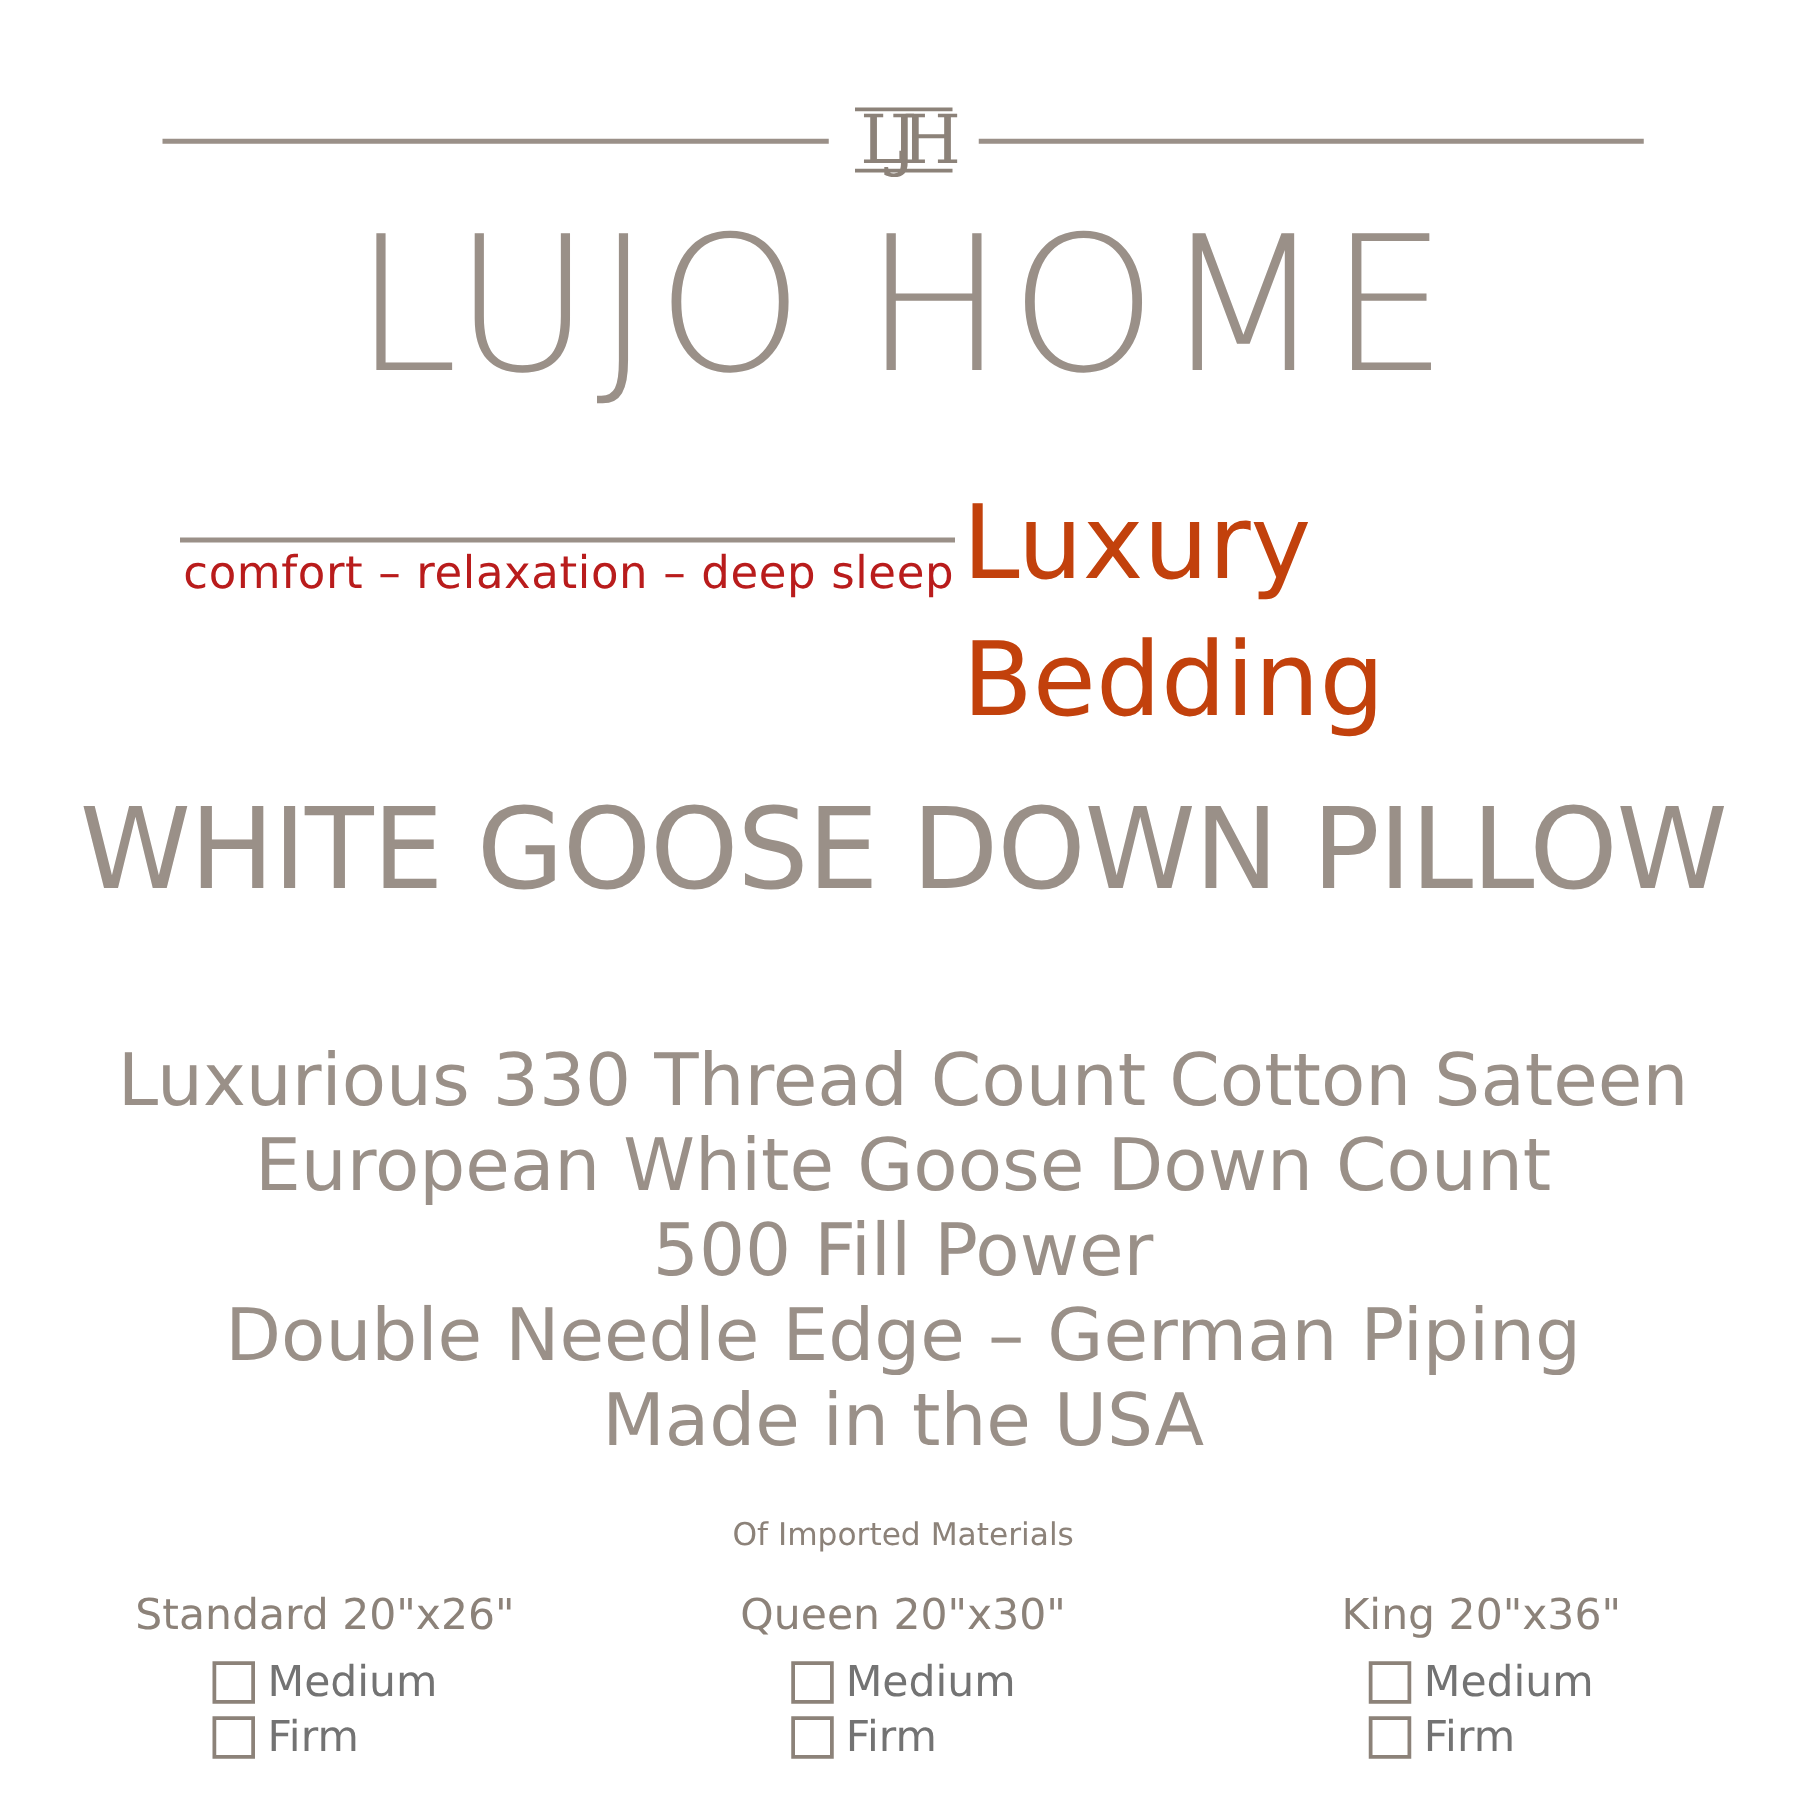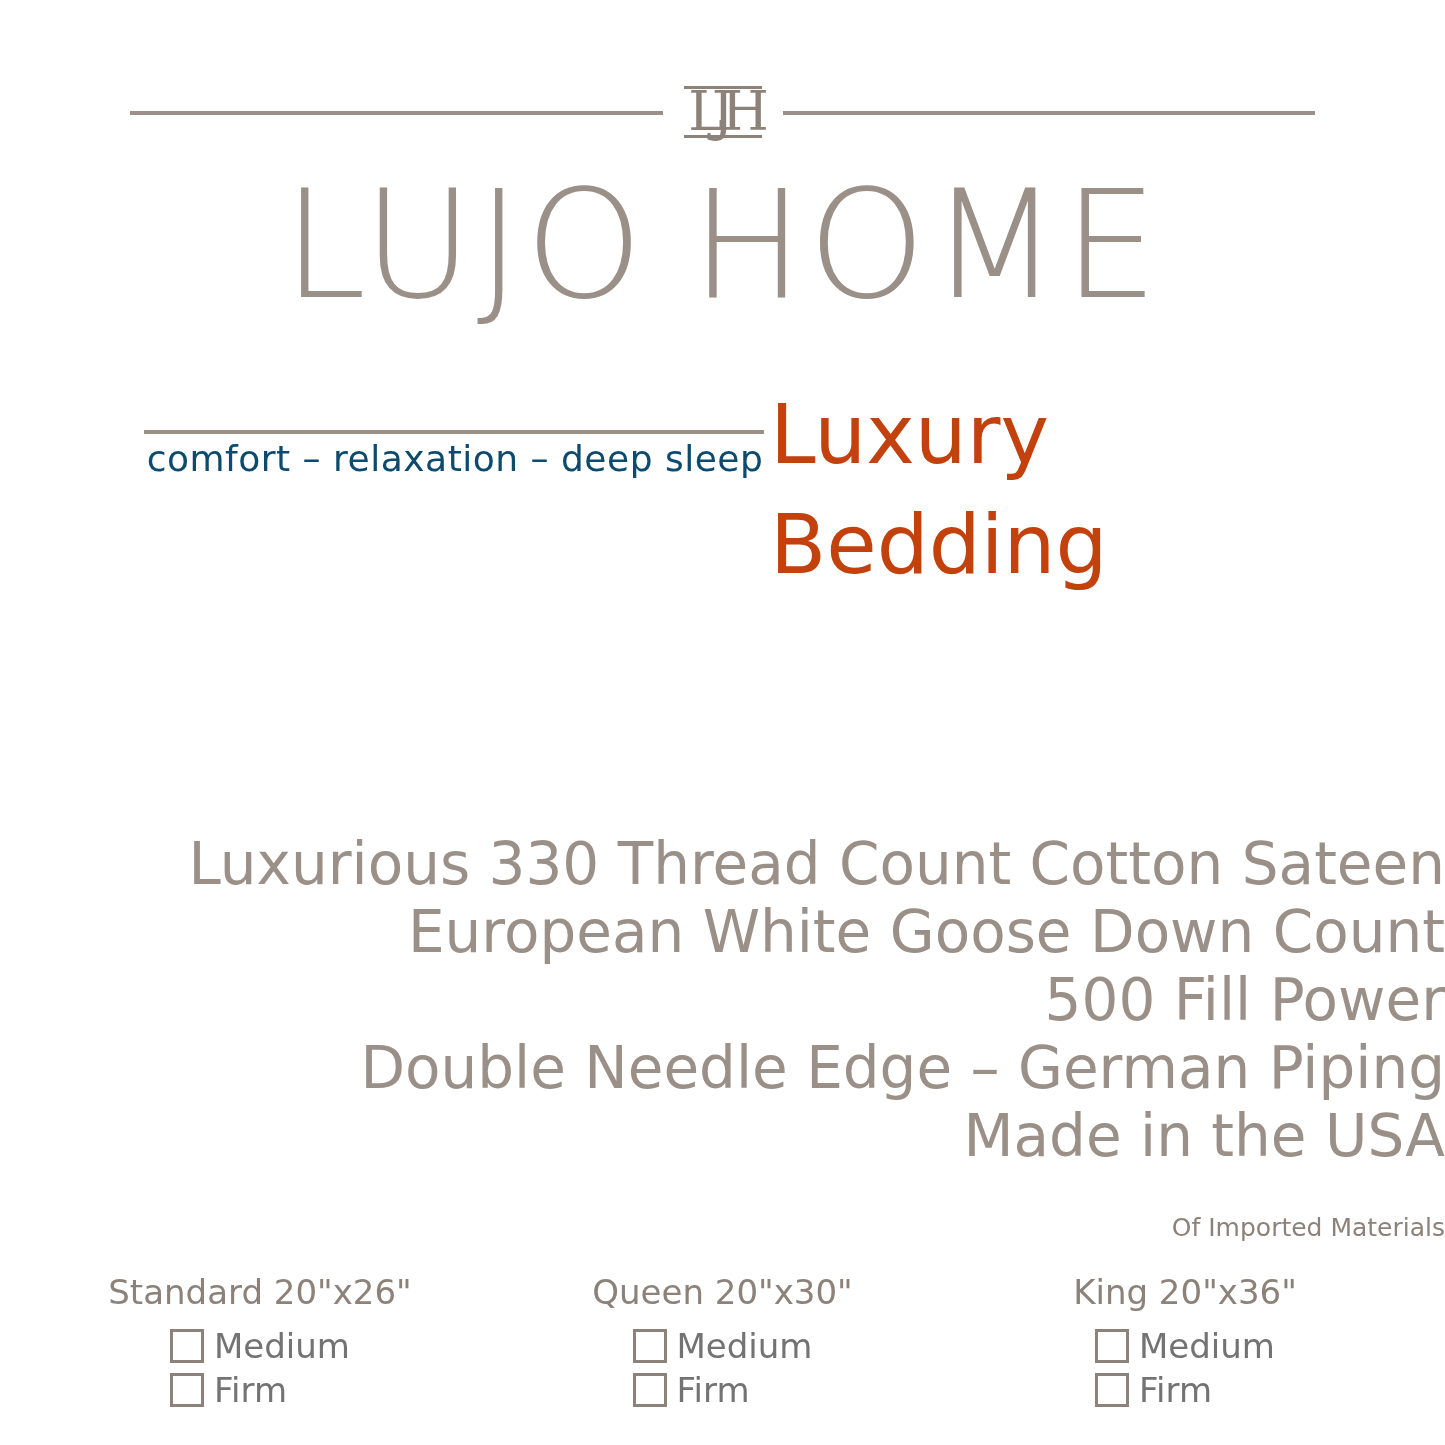--- a/index.html
+++ b/index.html
@@ -103,21 +103,21 @@
     border-top: 4px solid #9a9088;
   }
   .tagline-small {
     position: absolute;
     left: 0;
     top: 66px;
     width: 650px;
     text-align: center;
     font-size: 36px;
     font-weight: 400;
-    color: #0c4a6e;
+    color: #b91c1c;
     letter-spacing: 0.5px;
   }
   .tagline-large {
     position: absolute;
     left: 640px;
     top: 8px;
     width: 560px;
     text-align: left;
     font-size: 82px;
     line-height: 110px;
@@ -140,21 +140,21 @@
     letter-spacing: -1px;
     white-space: nowrap;
   }
 
   
   .features {
     position: absolute;
     top: 830px;
     left: 0;
     width: 1445px;
-    text-align: right;
+    text-align: center;
   }
   .features .feature-line {
     font-size: 58px;
     line-height: 68px;
     font-weight: 400;
     color: #9a9088;
     white-space: nowrap;
   }
   .features .feature-fine {
     margin-top: 42px;
@@ -225,20 +225,21 @@
   <div class="brand">
     <span>LUJO</span><span class="word-gap"></span><span>HOME</span>
   </div>
 
   <div class="tagline-row">
     <div class="tagline-rule"></div>
     <div class="tagline-small">comfort – relaxation – deep sleep</div>
     <div class="tagline-large">Luxury Bedding</div>
   </div>
 
+  <div class="product-title">WHITE GOOSE DOWN PILLOW</div>
 
   <div class="features">
     <div class="feature-line">Luxurious 330 Thread Count Cotton Sateen</div>
     <div class="feature-line">European White Goose Down Count</div>
     <div class="feature-line">500 Fill Power</div>
     <div class="feature-line">Double Needle Edge – German Piping</div>
     <div class="feature-line">Made in the USA</div>
     <div class="feature-fine">Of Imported Materials</div>
   </div>
 

